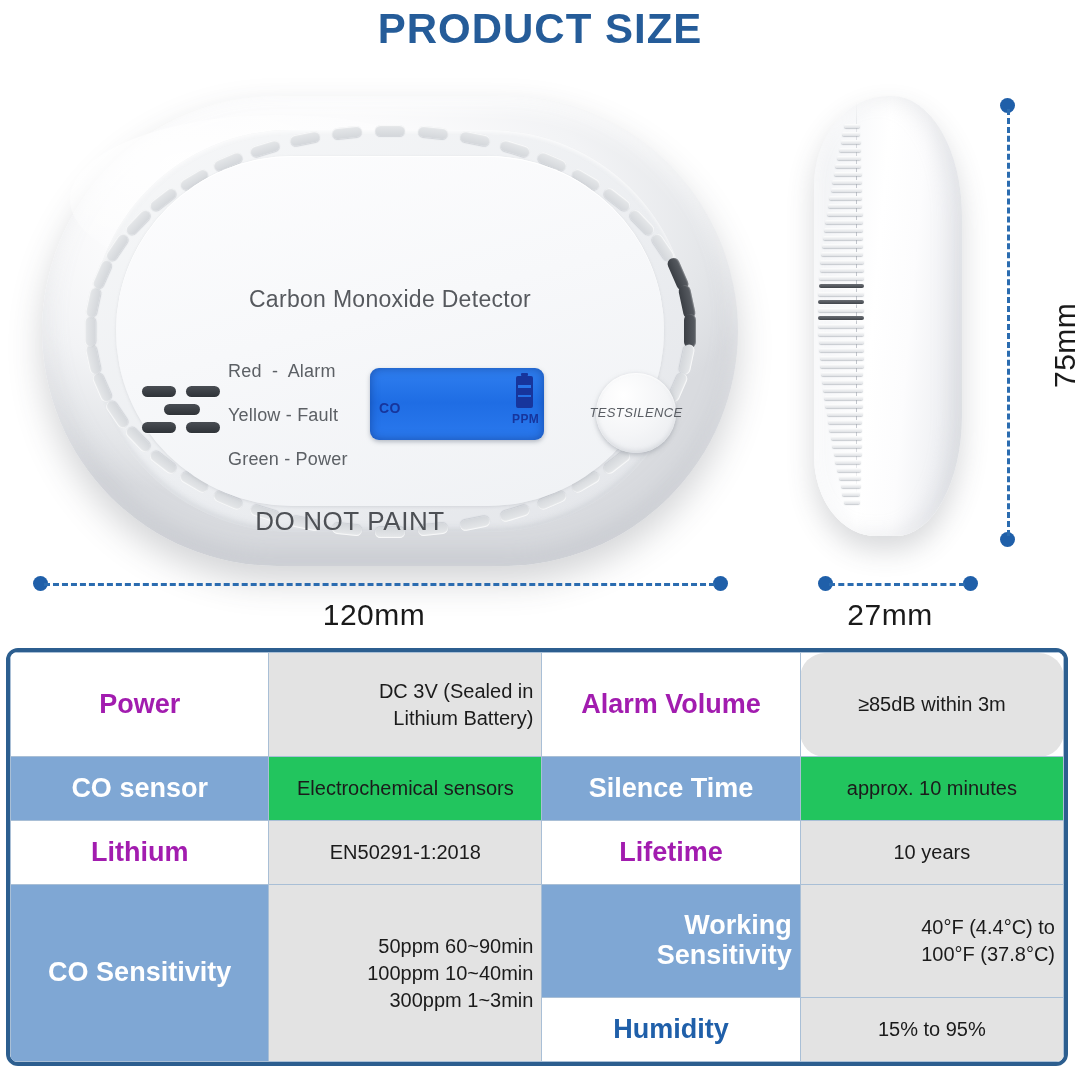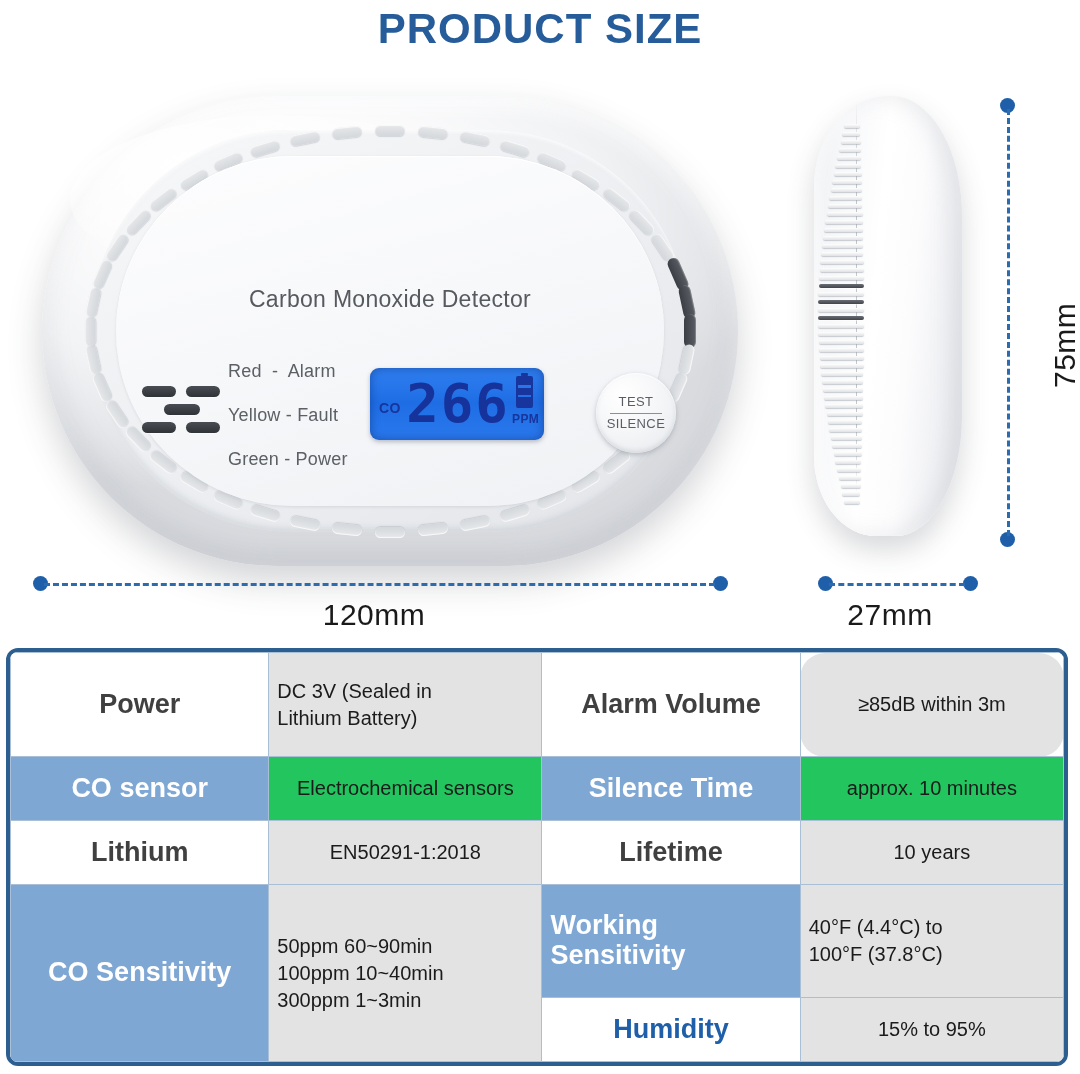--- a/index.html
+++ b/index.html
@@ -88,21 +88,21 @@
   #lcd .ppm{position:absolute;right:5px;top:44px;font-size:12px;font-weight:bold;color:#17359c;letter-spacing:.3px;}
   #lcd .batt{position:absolute;right:11px;top:8px;width:13px;height:28px;border:2px solid #17359c;border-radius:2px;
       background:linear-gradient(180deg,#17359c 0 26%,transparent 26% 34%,#17359c 34% 60%,transparent 60% 68%,#17359c 68% 100%);}
   #lcd .batt:before{content:"";position:absolute;left:3px;top:-5px;width:7px;height:3px;background:#17359c;border-radius:1px;}
 
   
   #test-btn{
     position:absolute;left:576px;top:295px;width:80px;height:80px;border-radius:50%;
     background:radial-gradient(circle at 34% 28%, #ffffff, #f4f5f7 52%, #e6e8ec 100%);
     box-shadow:0 2px 5px rgba(140,145,155,.55), inset 0 1px 2px rgba(255,255,255,.95), inset 0 -2px 4px rgba(160,165,175,.3);
-    display:flex;flex-direction:column;align-items:center;justify-content:center;
+    display:flex;flex-direction:row;align-items:center;justify-content:center;font-style:italic;
   }
   #test-btn span{font-size:13px;color:#5a5e64;letter-spacing:.4px;line-height:1.45;}
   #test-btn .div{width:52px;height:1px;background:#8b9096;margin:1px 0;}
 
   
   #side-view{position:absolute;left:790px;top:20px;width:180px;height:500px;}
   .side-body{
     position:absolute;left:24px;top:18px;width:148px;height:440px;
     border-radius:74px 70px 66px 62px / 90px 120px 120px 80px;
     background:linear-gradient(95deg,#e9ebee 0%,#f6f7f9 16%,#ffffff 42%,#fcfcfd 62%,#f0f1f4 82%,#e1e3e7 100%);
@@ -124,26 +124,26 @@
   
   #spec-table{
     position:absolute;left:6px;top:648px;width:1062px;height:418px;
     border:4px solid #2C5E8F;border-radius:12px;background:#ffffff;
     box-sizing:border-box;overflow:hidden;
   }
   table{width:100%;height:100%;border-collapse:collapse;table-layout:fixed;}
   td{border:1px solid #A9BFD6;vertical-align:middle;text-align:center;padding:4px 8px;}
   td.k{font-size:27px;font-weight:bold;line-height:1.1;}
   td.v{font-size:20px;color:#1b1b1b;background:#E3E3E3;line-height:1.35;}
-  tr.light td.k{background:#ffffff;color:#404040;}
+  tr.light td.k{background:#ffffff;color:#a21caf;}
   tr.dark  td.k{background:#7FA7D4;color:#ffffff;}
   tr.dark  td.v{background:#22c55e;}
   td.k.blue{background:#7FA7D4;color:#ffffff;}
   td.k.white{background:#ffffff;color:#1F5FA9;}
-  .pre{white-space:pre-line;text-align:left;}
+  .pre{white-space:pre-line;text-align:right;}
 </style>
 </head>
 <body>
 
 <div id="title">PRODUCT SIZE</div>
 
 <div id="product-area">
 
   <div id="front-view">
     <div class="shell"></div>
@@ -205,31 +205,31 @@
     </div>
 
     <div class="face-title">Carbon Monoxide Detector</div>
 
     <div class="led-line" id="led1">Red  -  Alarm</div>
     <div class="led-line" id="led2">Yellow - Fault</div>
     <div class="led-line" id="led3">Green - Power</div>
 
     <div id="lcd">
       <div class="co">CO</div>
-      <div class="digits">266</div>
       <div class="batt"></div>
       <div class="ppm">PPM</div>
     </div>
 
     <div id="test-btn">
       <span>TEST</span>
       <div class="div"></div>
       <span>SILENCE</span>
     </div>
 
+    <div class="donotpaint">DO NOT PAINT</div>
   </div>
 
   <div id="side-view">
     <div class="side-body"></div>
     <div class="side-seam"></div>
     <div id="side-slats">
         <i style="top: 0px; left: 30px; width: 16px;"></i>
         <i style="top: 8px; left: 28.2634px; width: 18.0038px;"></i>
         <i style="top: 16px; left: 26.5345px; width: 19.9986px;"></i>
         <i style="top: 24px; left: 24.8212px; width: 21.9756px;"></i>

